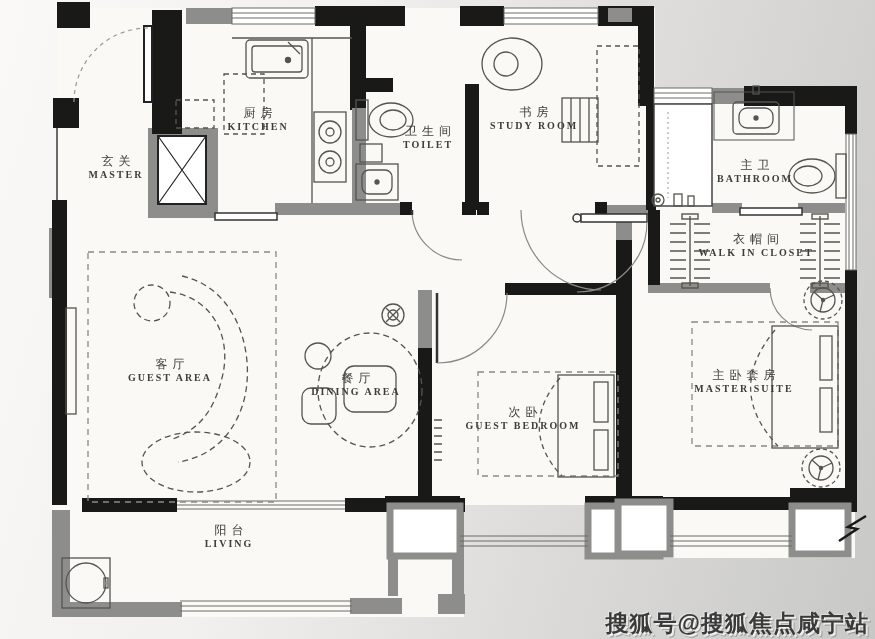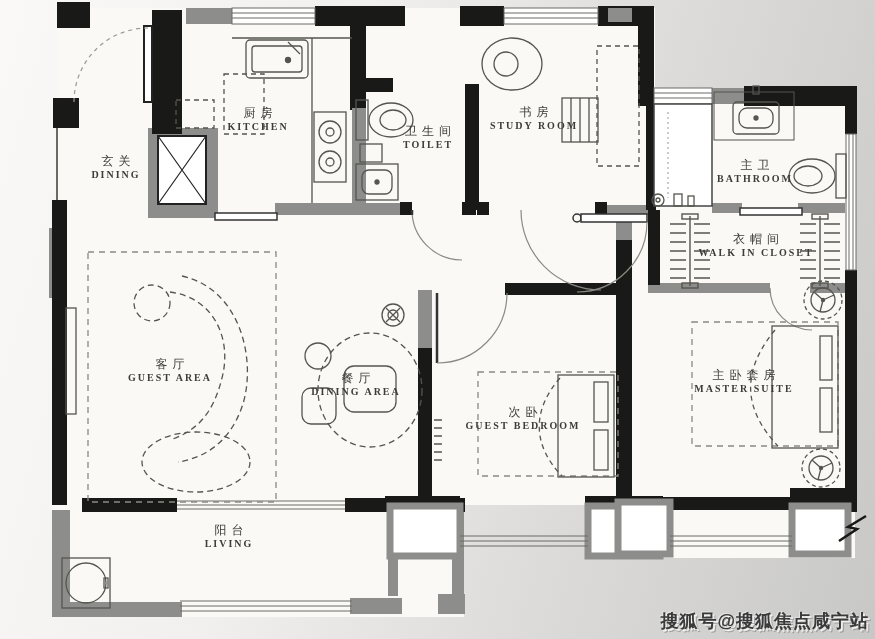--- a/index.html
+++ b/index.html
@@ -17,22 +17,22 @@
     text-align:center;
     color:#3c3c38;
     line-height:1.25;
     white-space:nowrap;
     pointer-events:none;
   }
   .room-label .zh{display:block;font-size:12px;letter-spacing:5px;padding-left:5px;}
   .room-label .en{display:block;font-size:10px;letter-spacing:2px;font-weight:bold;}
   .watermark{
     position:absolute;
-    right:6px;bottom:6px;
-    font-size:18px;
+    right:6px;bottom:0;
+    font-size:23px;
     font-weight:bold;
     color:#3a3a3a;
     letter-spacing:1px;
     text-shadow:2px 2px 0 rgba(255,255,255,.75), 3px 3px 0 rgba(120,120,120,.55), -1px -1px 0 rgba(255,255,255,.4);
     font-family:"Liberation Sans", sans-serif;
   }
 </style>
 </head>
 <body>
 
@@ -296,21 +296,21 @@
         <circle cx="86" cy="583" r="20"></circle>
         <rect x="104" y="578" width="4" height="10"></rect>
       </g>
     </g>
 
     <path d="M866 516 L848 527 L857 529 L839 541" stroke="#191918" stroke-width="2.5" fill="none"></path>
   </svg>
 
   <div class="room-label" style="left:116px;top:168px">
     <span class="zh">玄关</span>
-    <span class="en">DINING</span>
+    <span class="en">MASTER</span>
   </div>
   <div class="room-label" style="left:258px;top:120px">
     <span class="zh">厨房</span>
     <span class="en">KITCHEN</span>
   </div>
   <div class="room-label" style="left:428px;top:138px">
     <span class="zh">卫生间</span>
     <span class="en">TOILET</span>
   </div>
   <div class="room-label" style="left:534px;top:119px">

